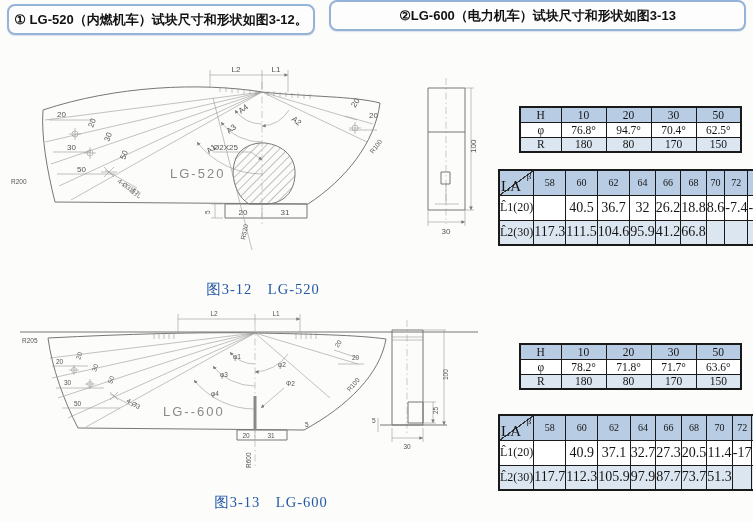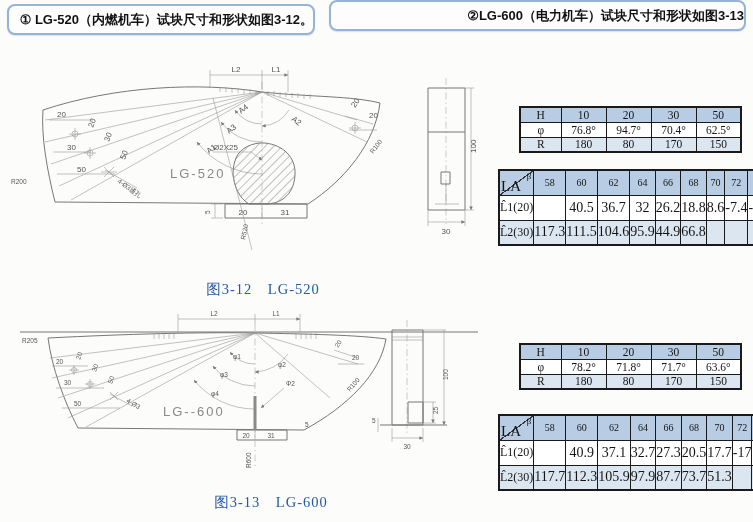--- a/index.html
+++ b/index.html
@@ -1,21 +1,21 @@
 <!DOCTYPE html>
 <html><head>
 <meta charset="utf-8">
 <style>
   *{margin:0;padding:0;box-sizing:border-box}
   html,body{width:753px;height:522px}
   body{position:relative;background:#fcfcfa;font-family:"Liberation Sans",sans-serif;overflow:hidden}
 
   
   .hbox{position:absolute;height:31px;border:2px solid #95b3d7;border-radius:8px;background:#fdfdfd;
-        display:flex;align-items:center;justify-content:flex-end;font-weight:bold;font-size:13px;color:#111;
+        display:flex;align-items:center;justify-content:center;font-weight:bold;font-size:13px;color:#111;
         box-shadow:0 1px 1px rgba(120,150,190,.25)}
 
   
   .cap{position:absolute;width:230px;text-align:center;color:#2458a6;
        font-family:Liberation Serif, serif;font-size:14.5px;letter-spacing:1px}
 
   
   table.tbl{position:absolute;border-collapse:collapse;text-align:center;color:#151515;
             font-family:"Liberation Serif",serif;border:2px solid #1a1a1a;background:#fff}
   table.tbl td{border:1px solid #1a1a1a;padding:0}
@@ -273,21 +273,21 @@
     <td>8.6</td>
     <td>-7.4</td>
     <td>-98.7</td>
   </tr>
   <tr class="alt">
     <td>L̂2(30)</td>
     <td>117.3</td>
     <td>111.5</td>
     <td>104.6</td>
     <td>95.9</td>
-    <td>44.9</td>
+    <td>41.2</td>
     <td>66.8</td>
     <td></td>
     <td></td>
     <td></td>
   </tr>
 </tbody>
   </table>
 
 <table class="tbl tA" style="left:519px;top:343px">
   <tbody>
@@ -333,21 +333,21 @@
     <td>74</td>
   </tr>
   <tr>
     <td>L̂1(20)</td>
     <td></td>
     <td>40.9</td>
     <td>37.1</td>
     <td>32.7</td>
     <td>27.3</td>
     <td>20.5</td>
-    <td>17.7</td>
+    <td>11.4</td>
     <td>-17</td>
     <td>-25.3</td>
   </tr>
   <tr class="alt">
     <td>L̂2(30)</td>
     <td>117.7</td>
     <td>112.3</td>
     <td>105.9</td>
     <td>97.9</td>
     <td>87.7</td>

